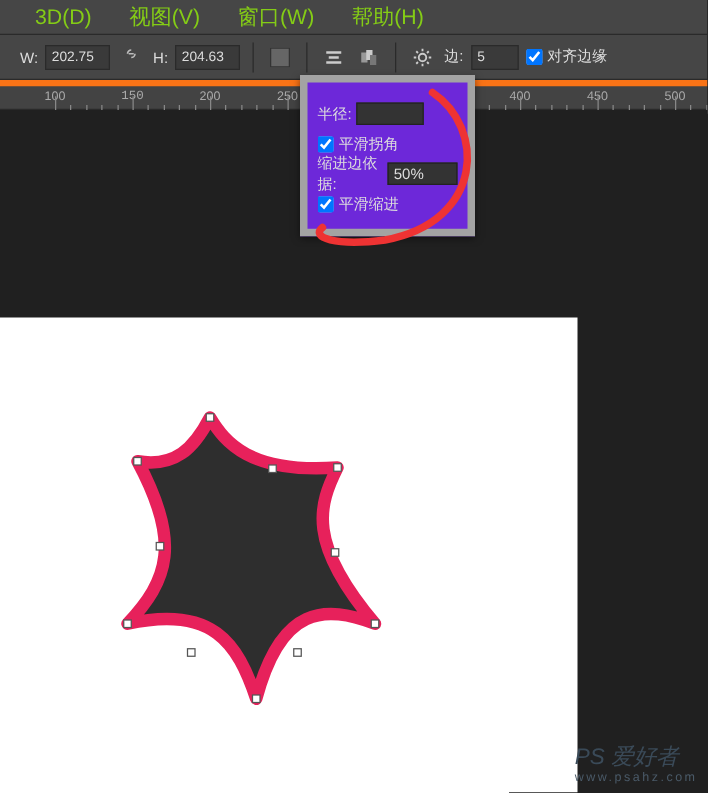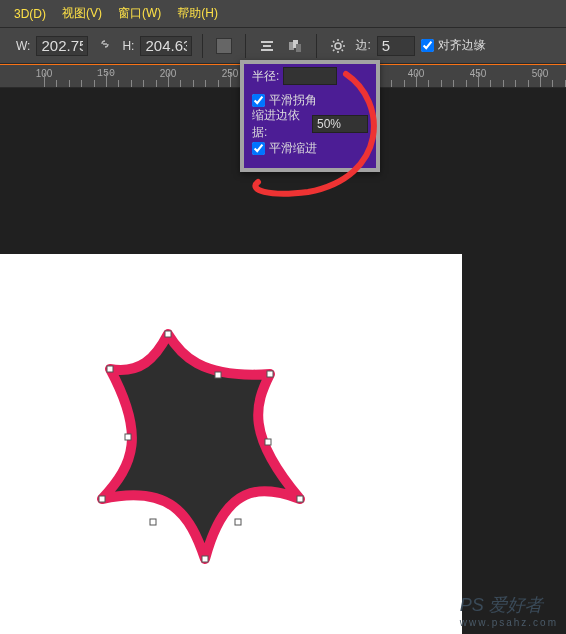--- a/index.html
+++ b/index.html
@@ -1,44 +1,44 @@
 <!DOCTYPE html>
 <html><head>
 <meta charset="utf-8">
 <style>
 * { margin: 0; padding: 0; box-sizing: border-box; font-family: "Microsoft YaHei", sans-serif; }
 body { background: #202020; width: 566px; height: 634px; overflow: hidden; position: relative; }
 
 
 .menubar { height: 28px; background: #464646; display: flex; align-items: center; padding: 0 6px; border-bottom: 1px solid #2a2a2a; }
-.menubar .item { color: #fde047; font-size: 12px; padding: 4px 8px; cursor: default; }
+.menubar .item { color: #84cc16; font-size: 17px; padding: 4px 8px; cursor: default; margin-left: 14px; }
 
 
 .optbar { height: 36px; background: #464646; display: flex; align-items: center; padding: 0 8px 0 16px; gap: 6px; border-bottom: 1px solid #2a2a2a; }
 .lbl { color: #ddd; font-size: 12px; }
-.numfield { background: #3a3a3a; border: 1px solid #2a2a2a; color: #ddd; font-size: 15px; width: 52px; height: 20px; padding: 0 4px; }
+.numfield { background: #3a3a3a; border: 1px solid #2a2a2a; color: #ddd; font-size: 11px; width: 52px; height: 20px; padding: 0 4px; }
 .numfield.small { width: 38px; }
 .link-icon { color: #bbb; padding: 0 4px; }
 .sq-btn { width: 22px; height: 22px; display: flex; align-items: center; justify-content: center; background: none; border: none; cursor: pointer; }
 .swatch { width: 16px; height: 16px; background: #666; border: 1px solid #333; }
 .sep { width: 1px; height: 24px; background: #2a2a2a; margin: 0 4px; }
 .chk { display: flex; align-items: center; gap: 4px; }
 .chk input { width: 13px; height: 13px; }
 
 
-.popup { position: absolute; left: 240px; top: 60px; width: 140px; background: #4c1d95; border: 4px solid #a3a3a3; padding: 0 8px 8px 8px; box-shadow: 0 2px 6px rgba(0,0,0,.5); z-index: 10; }
+.popup { position: absolute; left: 240px; top: 60px; width: 140px; background: #6d28d9; border: 6px solid #a3a3a3; padding: 13px 8px 8px 8px; box-shadow: 0 2px 6px rgba(0,0,0,.5); z-index: 10; }
 .popup .row { display: flex; align-items: center; height: 24px; gap: 4px; }
 .popup .lbl2 { color: #ddd; font-size: 12px; }
 .popup .inp { background: #333; border: 1px solid #222; color: #ddd; font-size: 12px; height: 18px; padding: 0 4px; }
 
 
 .anno { position: absolute; left: 238px; top: 62px; z-index: 11; pointer-events: none; }
 
 
-.ruler { position: absolute; top: 64px; left: 0; right: 0; height: 24px; background: #434343; border-top:1px solid #f97316; border-bottom:1px solid #2a2a2a; }
+.ruler { position: absolute; top: 64px; left: 0; right: 0; height: 24px; background: #434343; border-top:5px solid #f97316; border-bottom:1px solid #2a2a2a; }
 .ruler .ticks { position: relative; height: 100%; color: #aaa; font-size: 10px; }
 .ruler .tick { position: absolute; top: 3px; height: 18px; border-left: 1px solid #888; }
 .ruler .ticklabel { position: absolute; top: 3px; transform: translateX(-50%); }
 
 
 .canvas-wrap { position: absolute; top: 88px; left: 0; right: 0; bottom: 0; background: #202020; }
 .canvas { position: absolute; left: 0; top: 166px; width: 462px; height: 380px; background: #fff; }
 
 
 .star-svg { position: absolute; left: 90px; top: 70px; }

